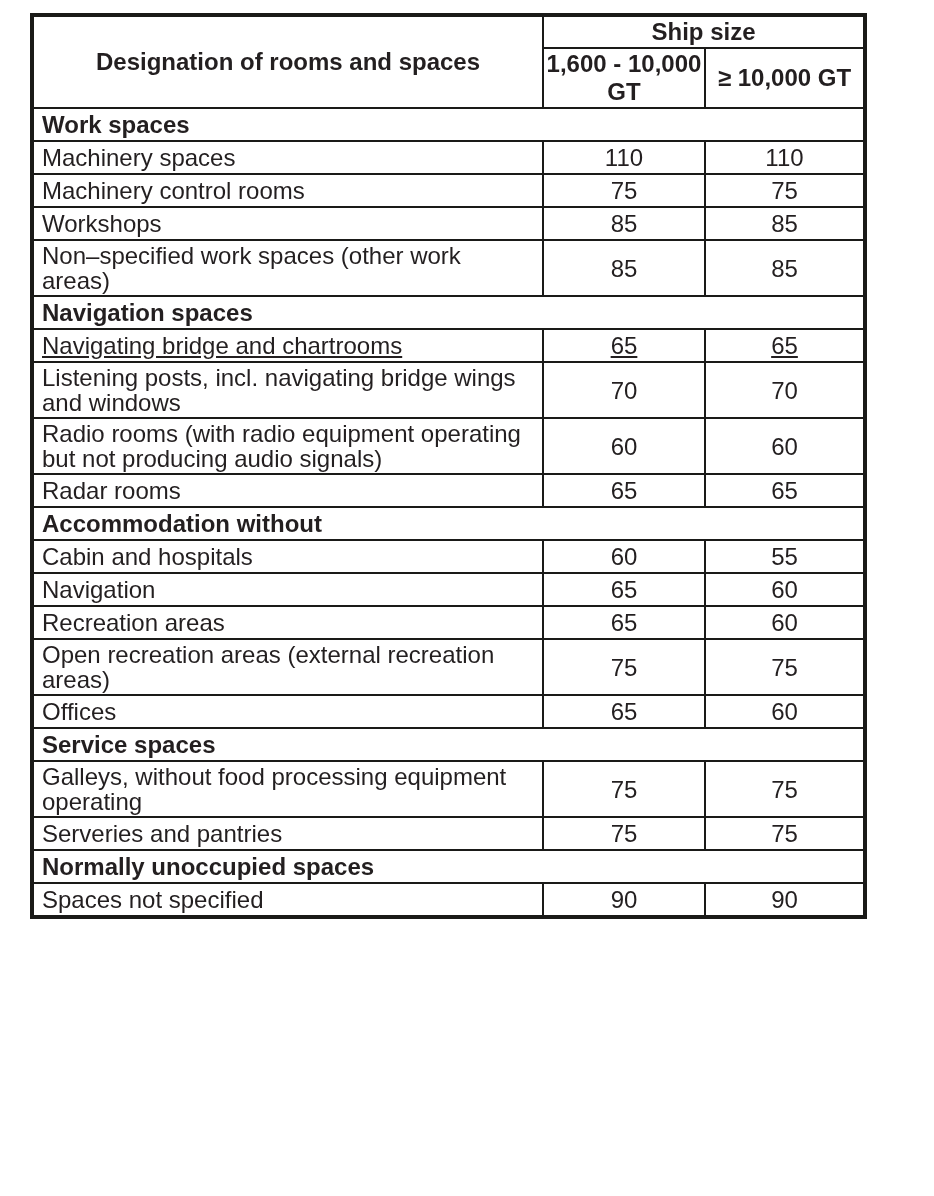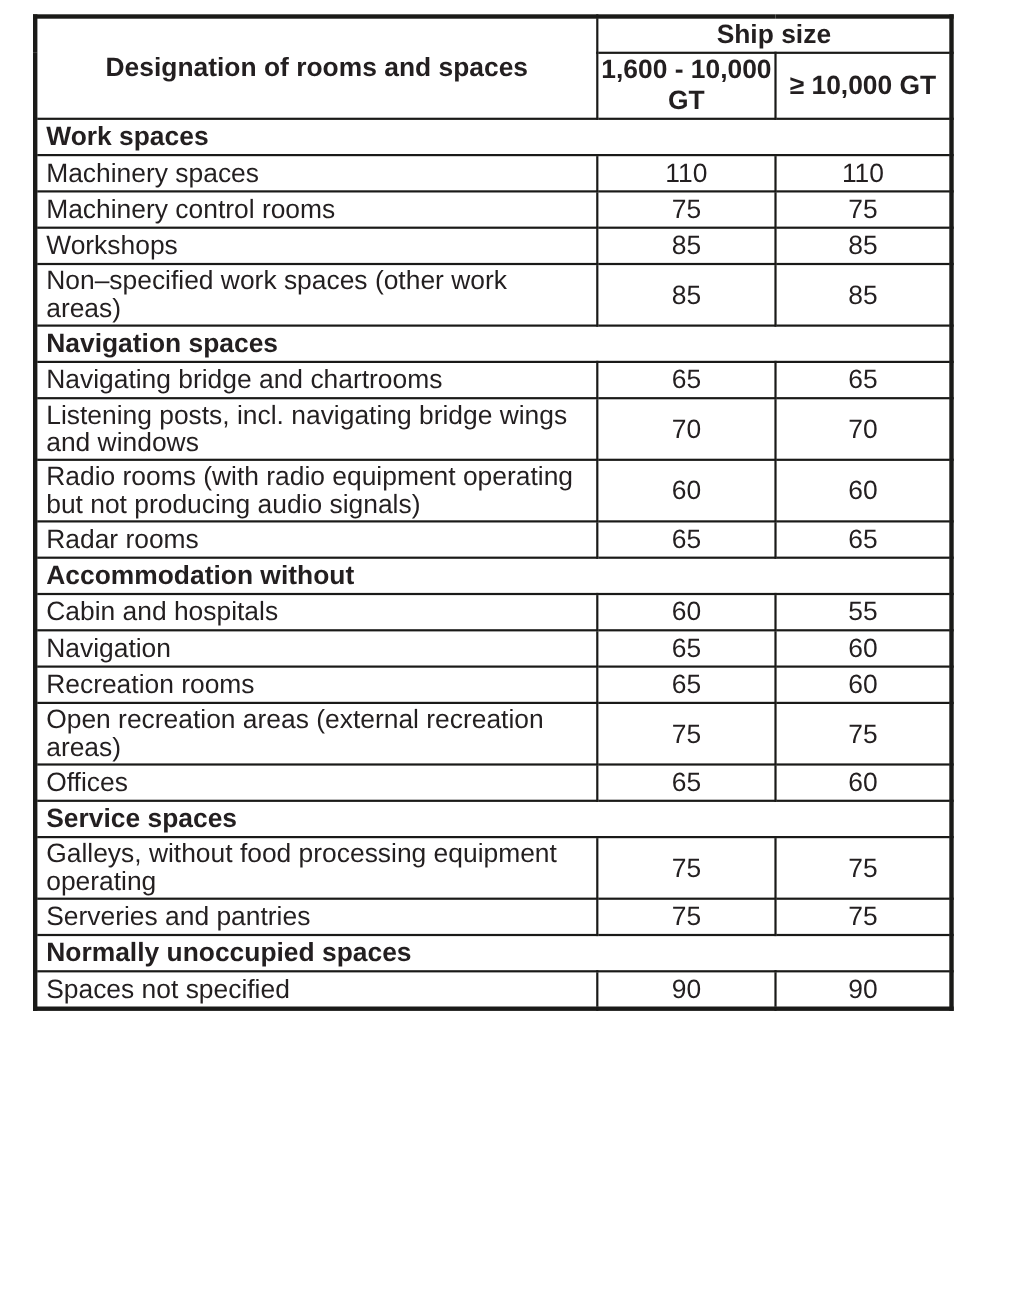--- a/index.html
+++ b/index.html
@@ -69,21 +69,21 @@
     padding: 2px 8px;
     line-height: 25px;
     height: 27px;
   }
   .value-cell {
     text-align: center;
     padding: 2px 4px;
     line-height: 25px;
     height: 27px;
   }
-  tr.thick-after > td { border-bottom: 4px solid #1a1a18; }
+  tr.thick-after > td { border-bottom: 4px solid #1a1a18; text-decoration: underline; }
 </style>
 </head>
 <body>
 
 <div id="page">
   <table id="noise-table">
     <colgroup>
       <col class="c1">
         <col class="c2">
         <col class="c3">
@@ -152,21 +152,21 @@
           <td class="label-cell">Cabin and hospitals</td>
           <td class="value-cell">60</td>
           <td class="value-cell">55</td>
         </tr>
         <tr>
           <td class="label-cell">Navigation</td>
           <td class="value-cell">65</td>
           <td class="value-cell">60</td>
         </tr>
         <tr>
-          <td class="label-cell">Recreation rooms</td>
+          <td class="label-cell">Recreation areas</td>
           <td class="value-cell">65</td>
           <td class="value-cell">60</td>
         </tr>
         <tr>
           <td class="label-cell">Open recreation areas (external recreation areas)</td>
           <td class="value-cell">75</td>
           <td class="value-cell">75</td>
         </tr>
         <tr>
           <td class="label-cell">Offices</td>

